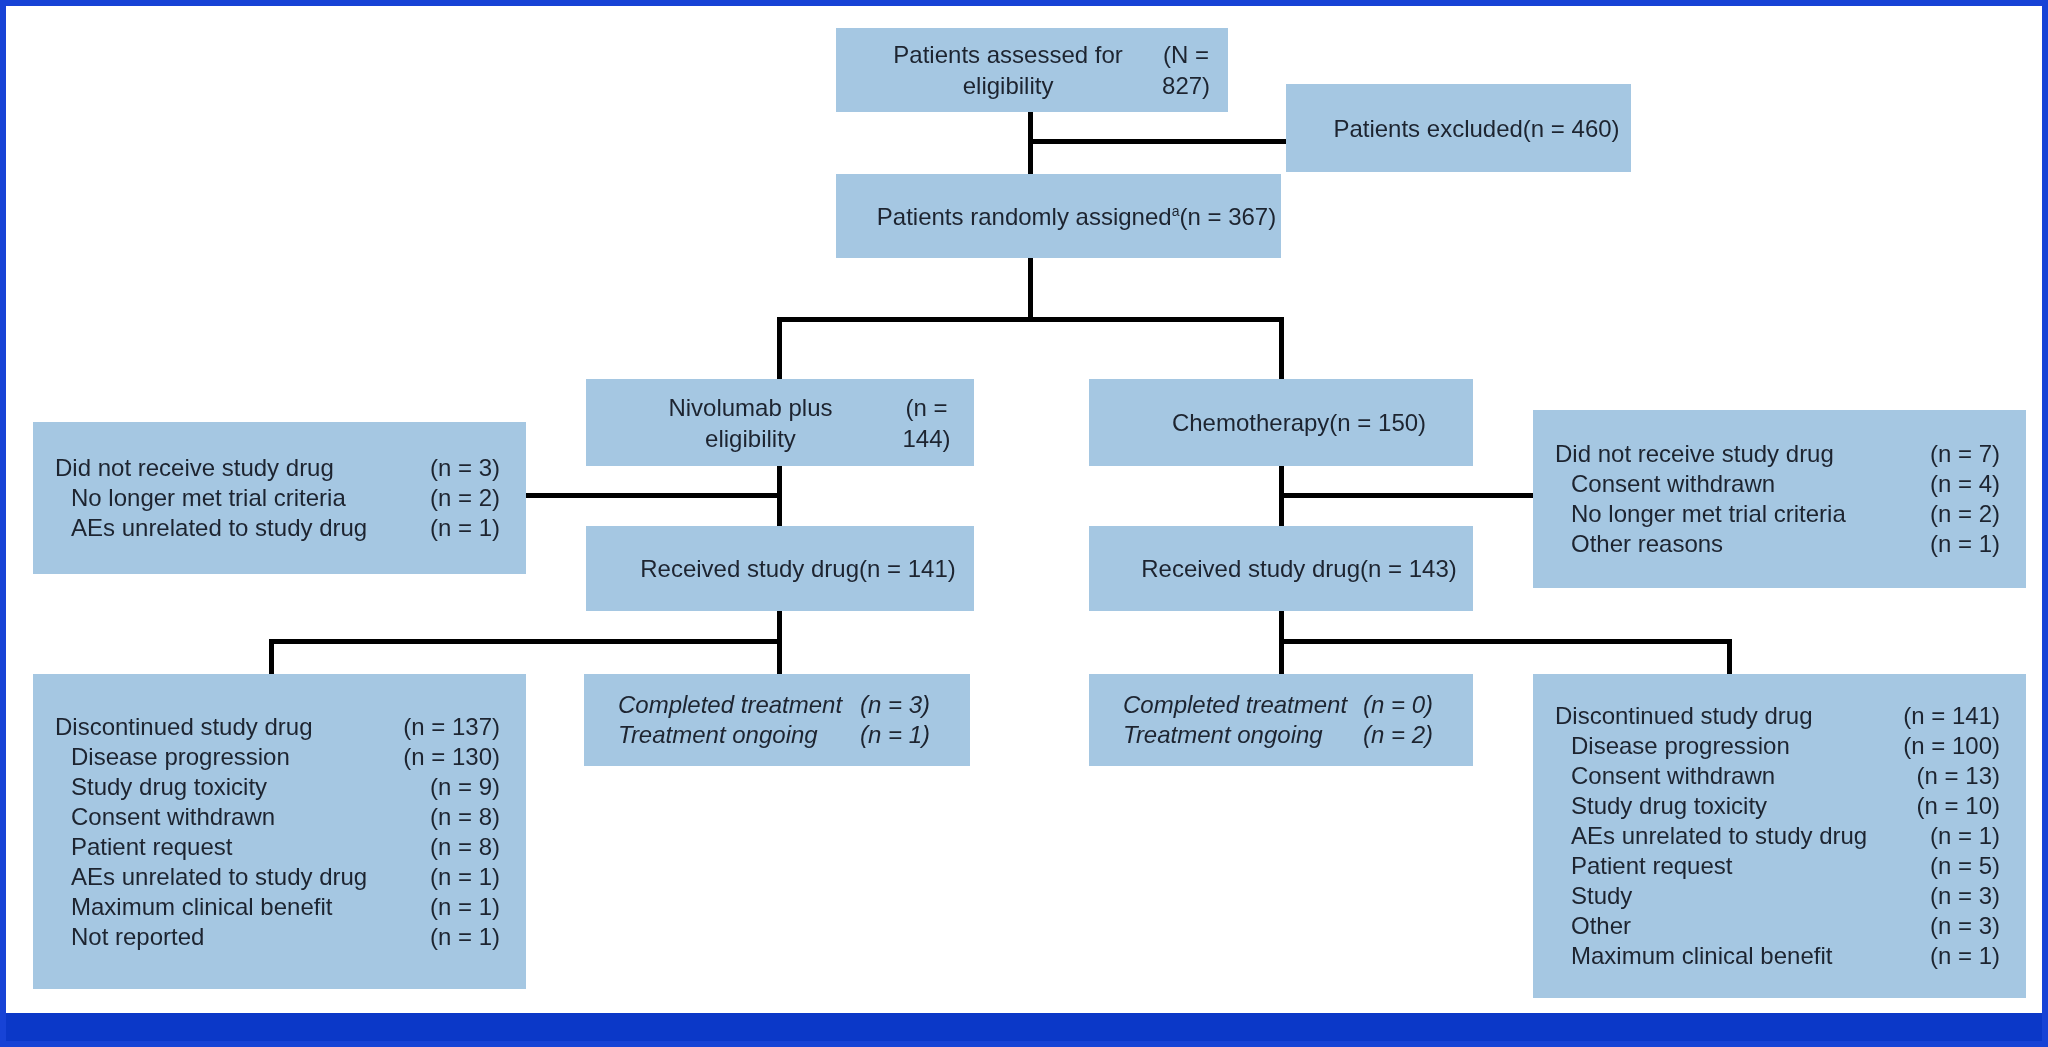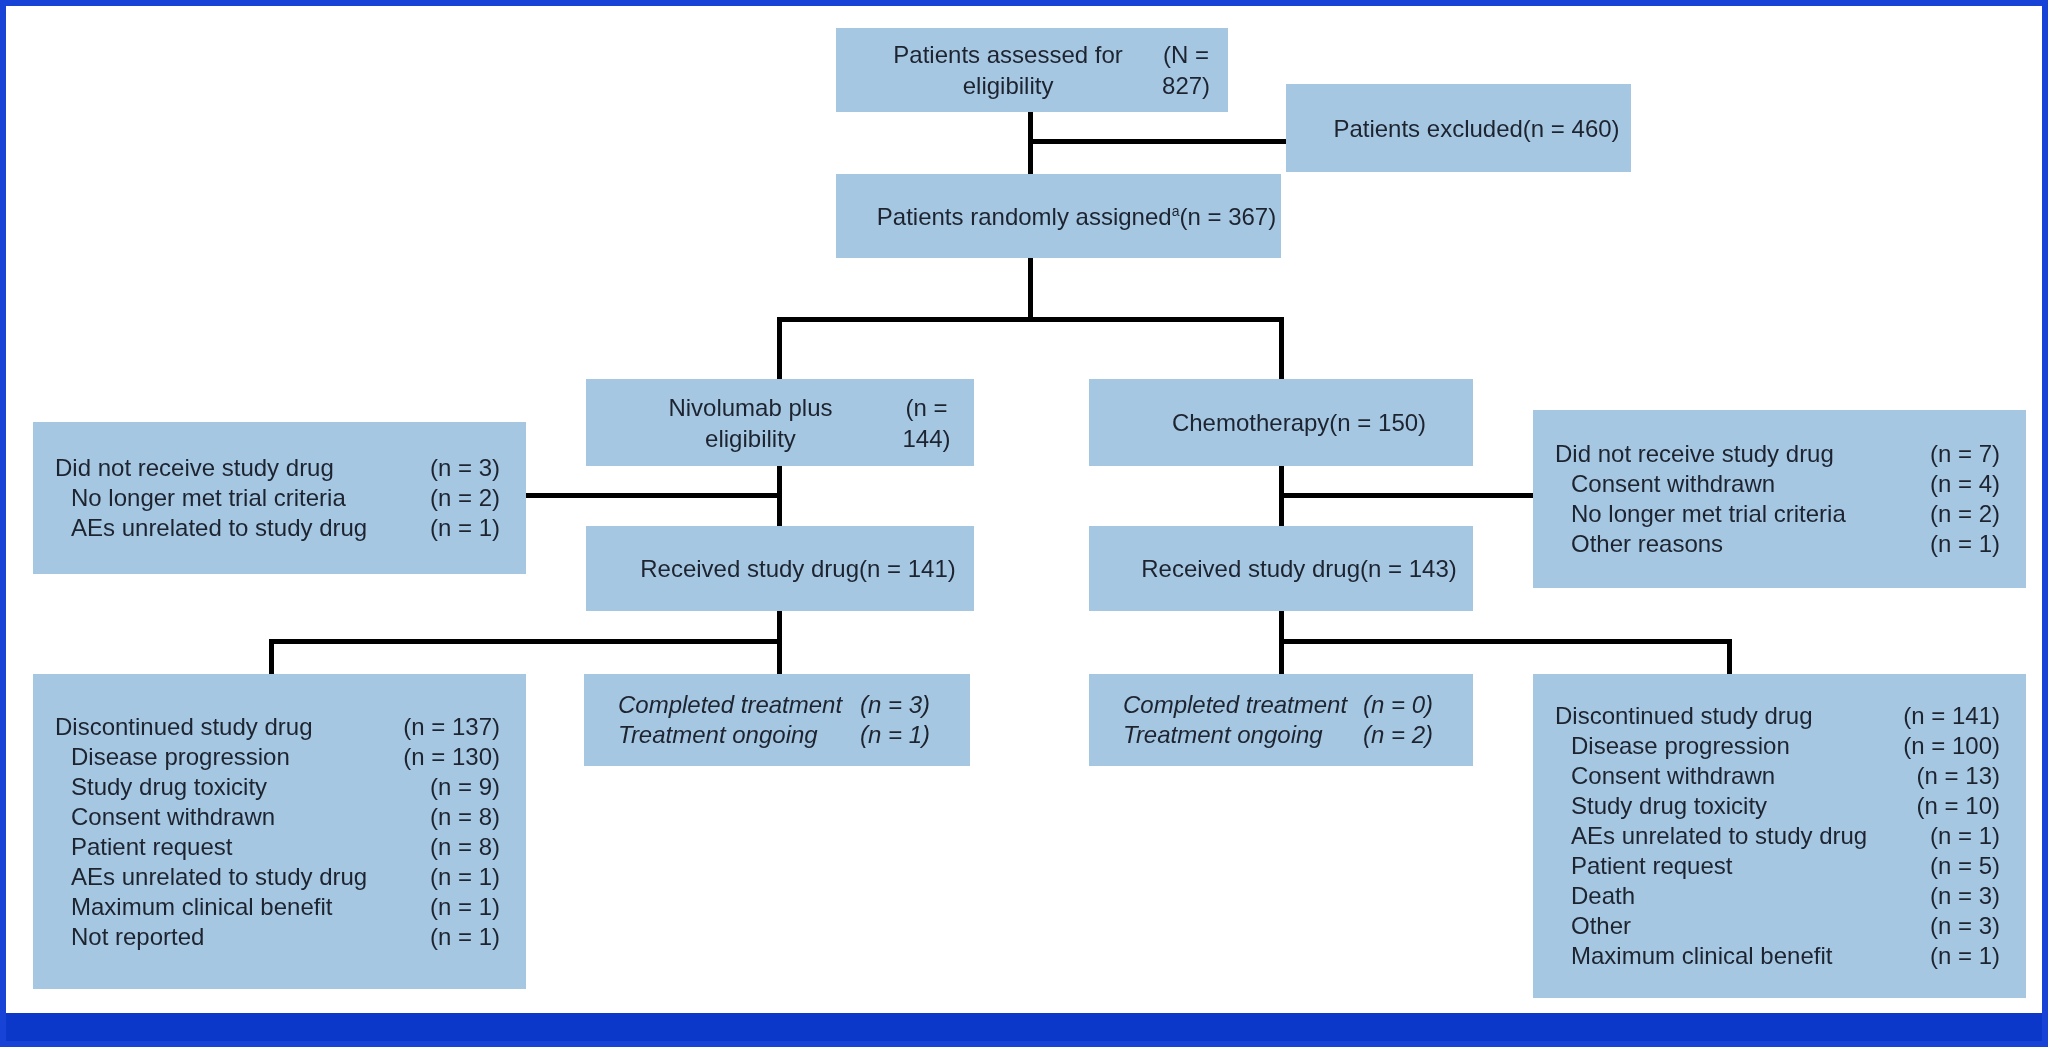--- a/index.html
+++ b/index.html
@@ -195,21 +195,21 @@
       </div>
       <div class="row">
         <span class="label indent">AEs unrelated to study drug</span>
         <span class="value">(n = 1)</span>
       </div>
       <div class="row">
         <span class="label indent">Patient request</span>
         <span class="value">(n = 5)</span>
       </div>
       <div class="row">
-        <span class="label indent">Death</span>
+        <span class="label indent">Study</span>
         <span class="value">(n = 3)</span>
       </div>
       <div class="row">
         <span class="label indent">Other</span>
         <span class="value">(n = 3)</span>
       </div>
       <div class="row">
         <span class="label indent">Maximum clinical benefit</span>
         <span class="value">(n = 1)</span>
       </div>

